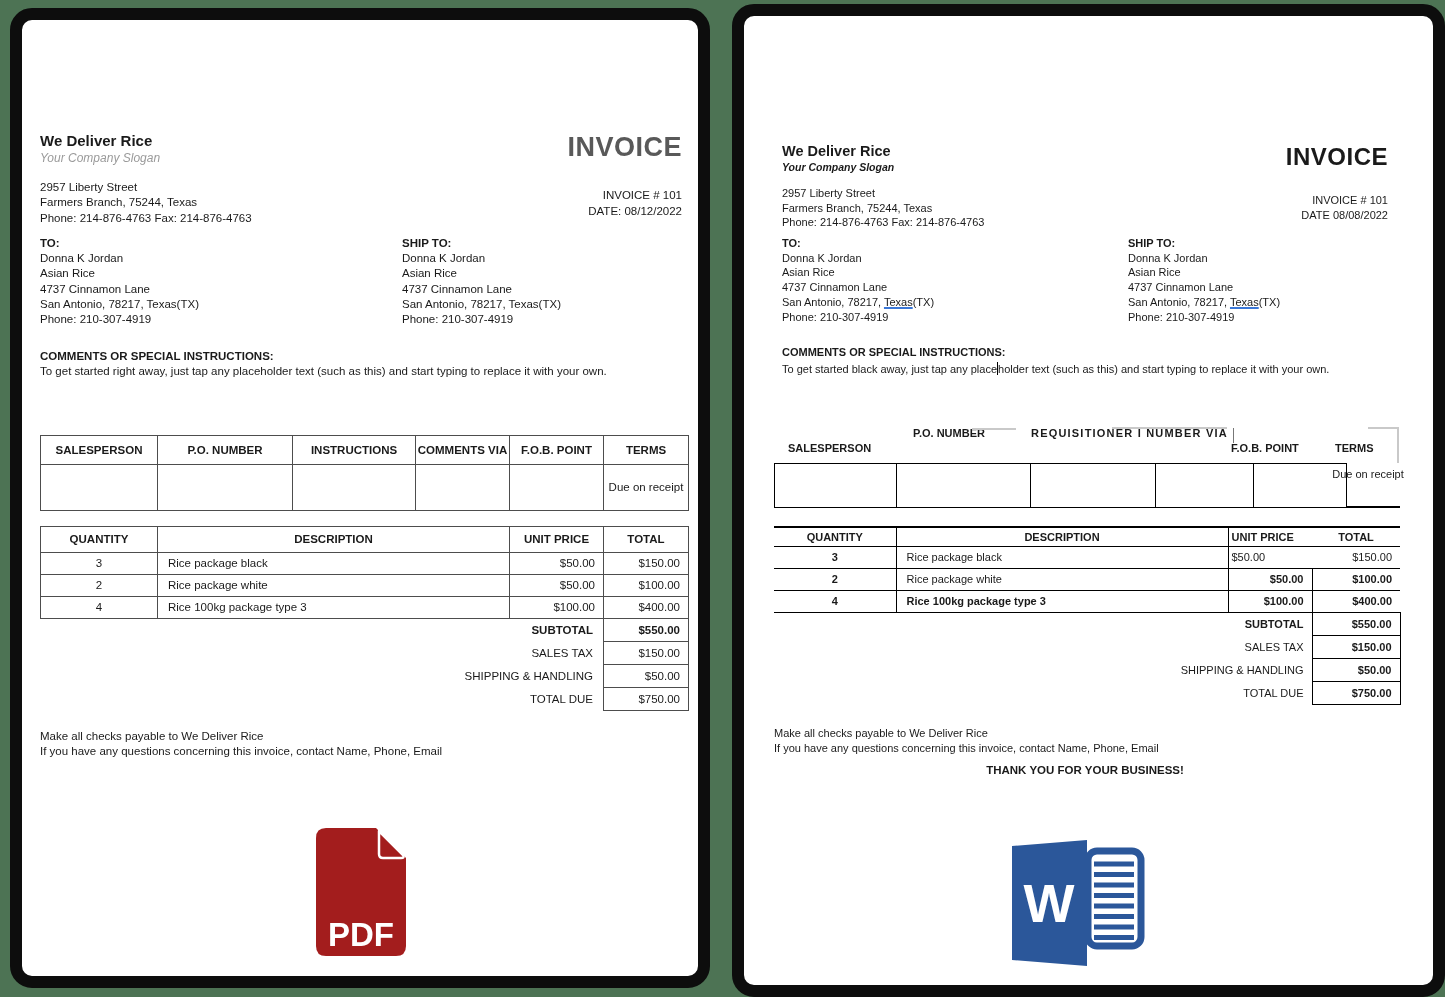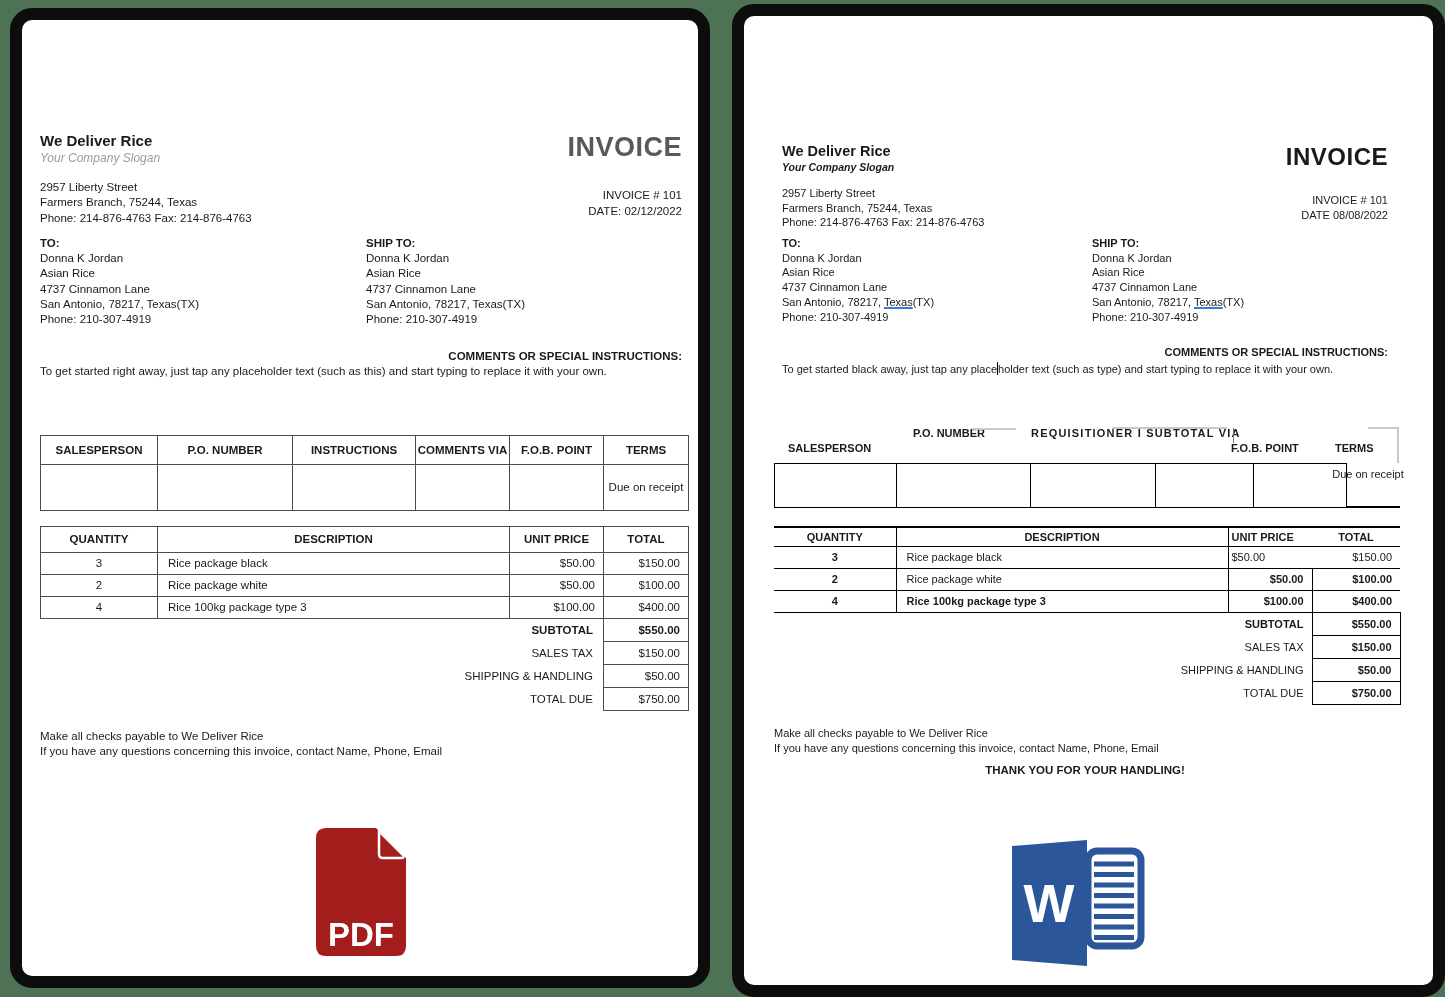--- a/index.html
+++ b/index.html
@@ -10,23 +10,23 @@
   #card-pdf  { left:10px;  top:8px; width:700px; height:980px; }
   #card-word { left:732px; top:4px; width:713px; height:993px; }
 
   .pdf-content  { padding:112px 16px 0 18px; position:relative; }
   .word-content { padding:127px 45px 0 38px; position:relative; }
 
   
   .header-row { display:flex; justify-content:space-between; }
   .company-name { font-size:15px; font-weight:bold; }
   .invoice-meta { text-align:right; line-height:1.4; }
-  .parties { display:flex; }
+  .parties { display:flex;gap:36px; }
   .party-label { font-weight:bold; }
-  .comments-label { font-weight:bold;text-align:right; }
+  .comments-label { font-weight:bold; }
 
   
   .pdf-content { font-size:11.5px; }
   .pdf-content .slogan { font-size:12px; font-style:italic; color:#9a9a9a; margin-top:2px; }
   .pdf-content .addr { margin-top:15px; line-height:1.33; }
   .pdf-content .invoice-title { font-size:27px; font-weight:bold; color:#595959; letter-spacing:0.5px; }
   .pdf-content .invoice-meta { font-size:11.5px; margin-top:24px; }
   .pdf-content .parties { margin-top:10px; line-height:1.33; }
   .pdf-content .party-to { width:326px; }
   .pdf-content .comments { margin-top:22px; }
@@ -105,21 +105,21 @@
         <div class="addr">
           <div>2957 Liberty Street</div>
           <div>Farmers Branch, 75244, Texas</div>
           <div>Phone: 214-876-4763 Fax: 214-876-4763</div>
         </div>
       </div>
       <div>
         <div class="invoice-title">INVOICE</div>
         <div class="invoice-meta">
           <div>INVOICE # 101</div>
-          <div>DATE: 02/12/2022</div>
+          <div>DATE: 08/12/2022</div>
         </div>
       </div>
     </div>
 
     <div class="parties">
       <div class="party-to">
         <div class="party-label">TO:</div>
         <div>Donna K Jordan</div>
         <div>Asian Rice</div>
         <div>4737 Cinnamon Lane</div>
@@ -269,27 +269,27 @@
         <div>Donna K Jordan</div>
         <div>Asian Rice</div>
         <div>4737 Cinnamon Lane</div>
         <div><span>San Antonio, 78217, </span><span class="spell-link">Texas</span><span>(TX)</span></div>
         <div>Phone: 210-307-4919</div>
       </div>
     </div>
 
     <div class="comments">
       <div class="comments-label">COMMENTS OR SPECIAL INSTRUCTIONS:</div>
-      <div class="comments-text"><span>To get started black away, just tap any place</span><span class="text-cursor"></span><span>holder text (such as type) and start typing to replace it with your own.</span></div>
+      <div class="comments-text"><span>To get started black away, just tap any place</span><span class="text-cursor"></span><span>holder text (such as this) and start typing to replace it with your own.</span></div>
     </div>
 
     <div class="broken-head">
       <div class="lbl bh-po">P.O. NUMBER</div>
       <div class="grayline bh-g1"></div>
-      <div class="lbl bh-req">REQUISITIONER I SUBTOTAL VIA</div>
+      <div class="lbl bh-req">REQUISITIONER I NUMBER VIA</div>
       <div class="grayline bh-g2"></div>
       <div class="bh-tick"></div>
       <div class="lbl bh-sales">SALESPERSON</div>
       <div class="lbl bh-fob">F.O.B. POINT</div>
       <div class="lbl bh-terms">TERMS</div>
       <div class="grayline bh-gch"></div>
       <div class="grayline bh-gcv"></div>
       <div class="bh-row">
         <div class="bh-cell bh-c1"></div>
         <div class="bh-cell bh-c2"></div>
@@ -349,21 +349,21 @@
         <td colspan="3" class="sum-label">TOTAL DUE</td>
         <td class="sum-value">$750.00</td>
       </tr>
     </tbody>
       </table>
 
     <div class="footer-note">
       <div>Make all checks payable to We Deliver Rice</div>
       <div>If you have any questions concerning this invoice, contact Name, Phone, Email</div>
     </div>
-    <div class="thanks">THANK YOU FOR YOUR HANDLING!</div>
+    <div class="thanks">THANK YOU FOR YOUR BUSINESS!</div>
 
     <svg class="word-icon" viewBox="0 0 150 126">
       <rect x="78" y="11" width="53" height="95" rx="9" fill="#ffffff" stroke="#2b579a" stroke-width="7"></rect>
       <g stroke="#2b579a" stroke-width="5">
         <line x1="84" y1="24" x2="124" y2="24"></line>
         <line x1="84" y1="34.5" x2="124" y2="34.5"></line>
         <line x1="84" y1="45" x2="124" y2="45"></line>
         <line x1="84" y1="55.5" x2="124" y2="55.5"></line>
         <line x1="84" y1="66" x2="124" y2="66"></line>
         <line x1="84" y1="76.5" x2="124" y2="76.5"></line>

